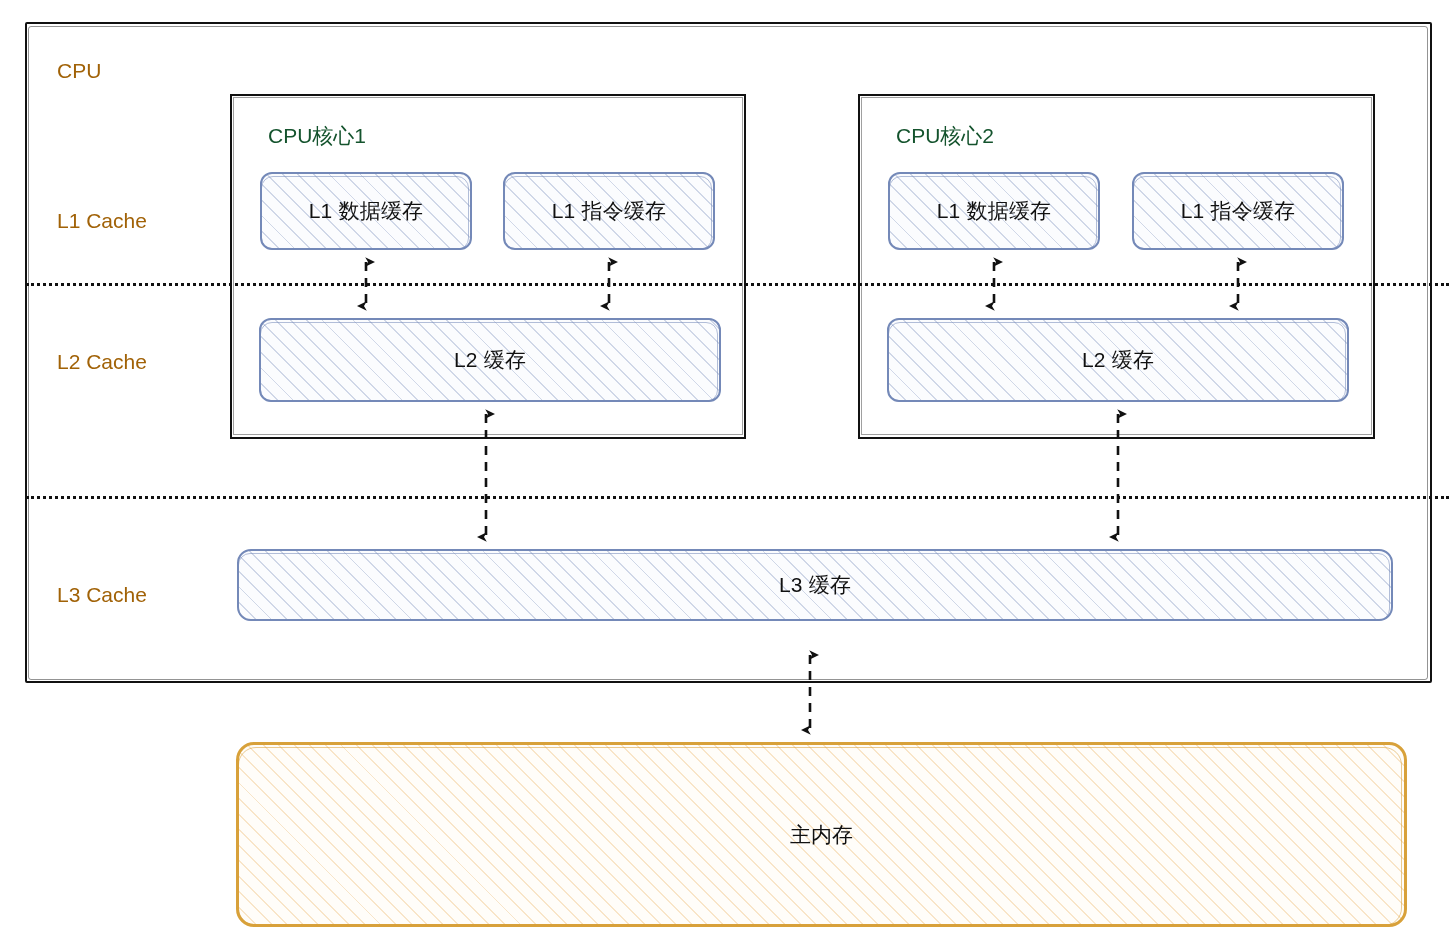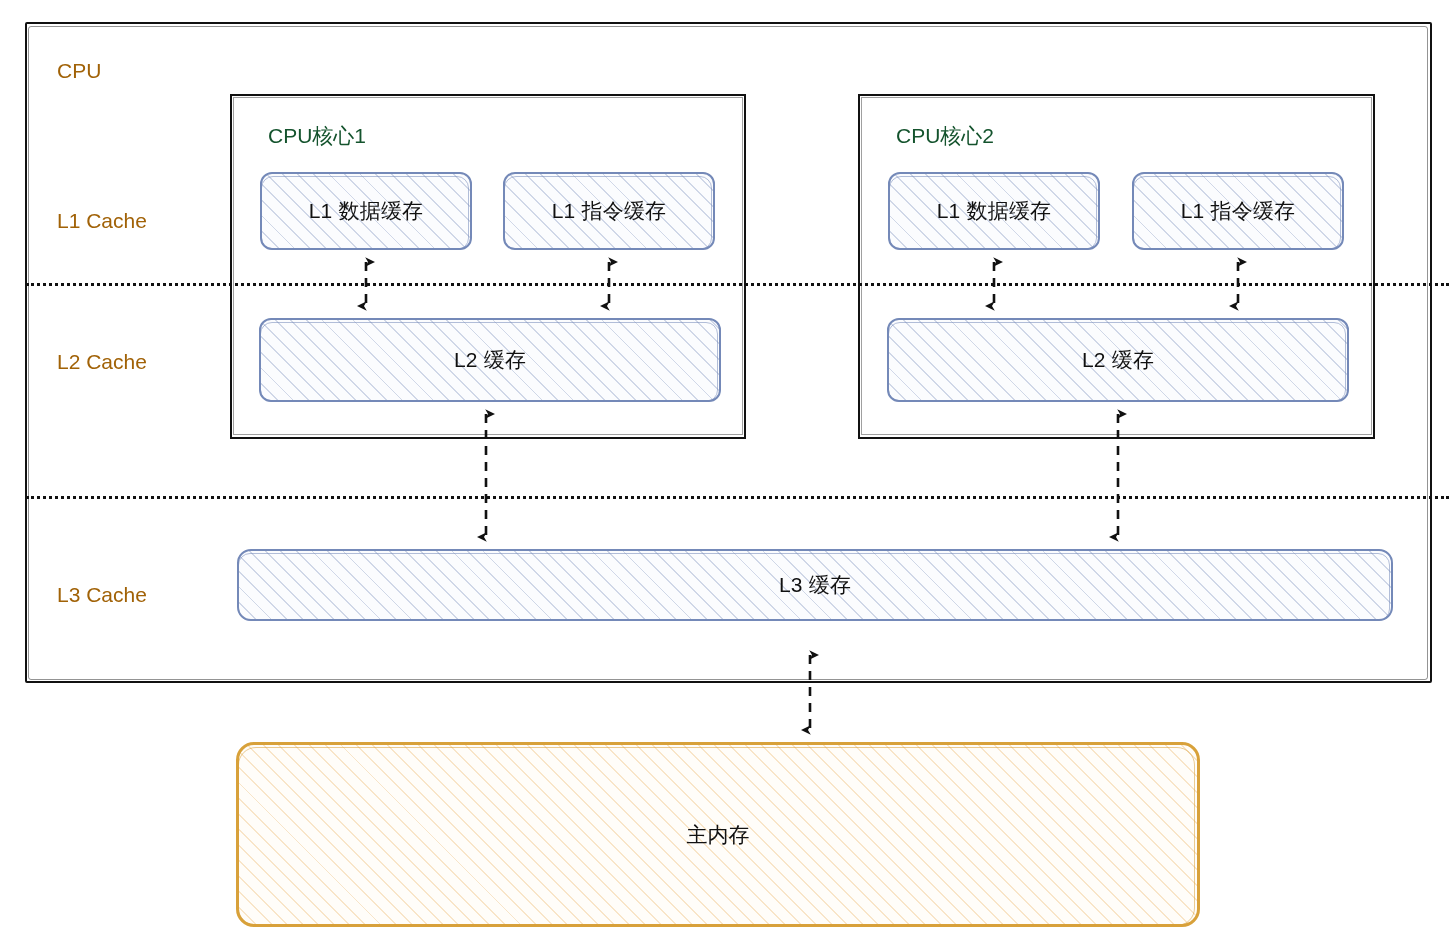--- a/index.html
+++ b/index.html
@@ -198,21 +198,21 @@
   </div>
 
   <div class="cache" style="left:887px; top:318px; width:462px; height:84px;">
     <span class="cache-label">L2 缓存</span>
   </div>
 
   <div class="cache" style="left:237px; top:549px; width:1156px; height:72px; border-radius:14px;">
     <span class="cache-label">L3 缓存</span>
   </div>
 
-  <div class="memory" style="left:236px; top:742px; width:964px; height:185px;">
+  <div class="memory" style="left:236px; top:742px; width:1171px; height:185px;">
     <span class="cache-label">主内存</span>
   </div>
 
   <svg class="arrow" style="left:0; top:0; width:1450px; height:950px;" viewBox="0 0 1450 950">
     <defs>
       <marker id="ahU" markerWidth="11" markerHeight="11" refX="5.5" refY="9.6" orient="auto" markerUnits="userSpaceOnUse">
         <path d="M5.5,0.6 L10.2,10.4 L5.5,7.6 L0.8,10.4 Z" fill="#111111"></path>
       </marker>
       <marker id="ahD" markerWidth="11" markerHeight="11" refX="5.5" refY="1.4" orient="auto" markerUnits="userSpaceOnUse">
         <path d="M5.5,10.4 L0.8,0.6 L5.5,3.4 L10.2,0.6 Z" fill="#111111"></path>

